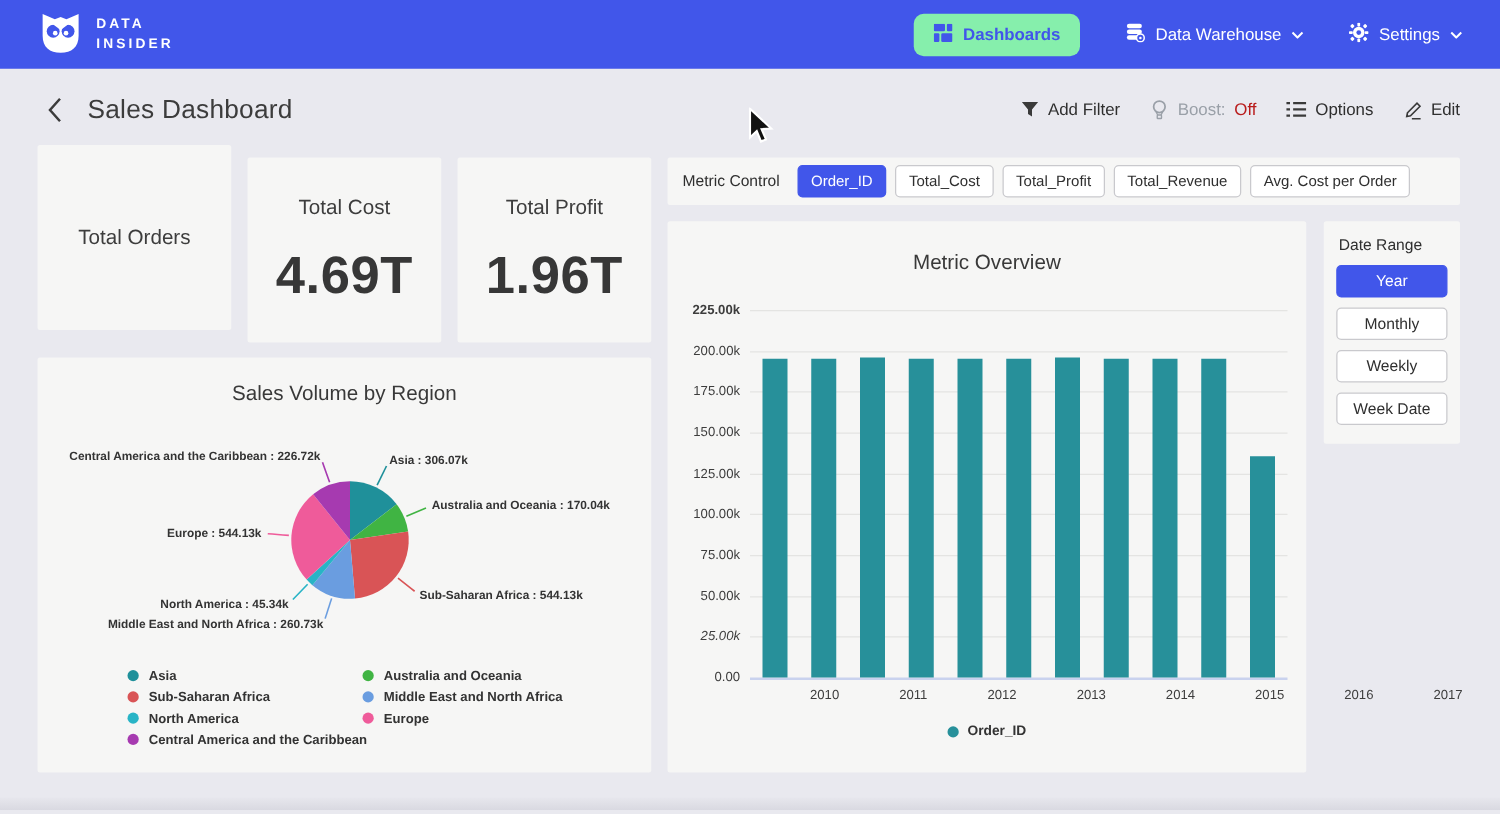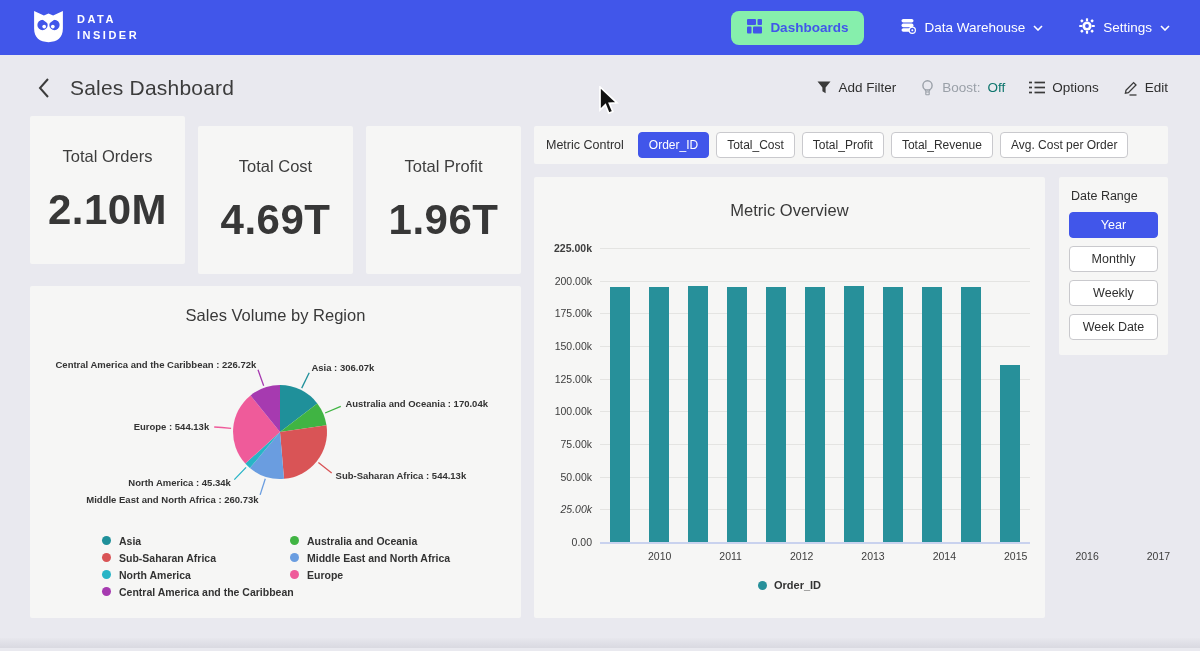--- a/index.html
+++ b/index.html
@@ -19,21 +19,21 @@
   .chev { width:10px; height:6px; }
 
   
   .subheader { position:absolute; left:0; top:55px; width:1200px; height:65px;
                display:flex; align-items:center; padding:0 32px; }
   .back-btn { width:24px; height:24px; margin-right:14px; display:flex; align-items:center; justify-content:center; cursor:pointer; }
   .page-title { font-size:21px; color:#3c3c3c; font-weight:500; letter-spacing:0.2px; }
   .head-actions { margin-left:auto; display:flex; align-items:center; gap:24px; }
   .action { display:flex; align-items:center; gap:7px; font-size:13.5px; color:#2f2f2f; font-weight:500; cursor:pointer; }
   .action.dim { color:#9aa0a8; cursor:default; }
-  .boost-off { color:#0f766e; }
+  .boost-off { color:#b91c1c; }
 
   
   .panel { position:absolute; background:#f6f6f5; border-radius:2px; }
 
   .kpi-card { display:flex; flex-direction:column; align-items:center; justify-content:center; gap:20px; }
   .kpi-label { font-size:16.5px; color:#3d3d3d; font-weight:500; }
   .kpi-value { font-size:42px; color:#373737; font-weight:bold; letter-spacing:0.5px; }
 
   
   .metric-bar { display:flex; align-items:center; gap:8px; padding:0 12px; }
@@ -195,21 +195,20 @@
           <path d="M3 10.2 L10.6 2.6 L13 5 L5.4 12.6 L2.4 13.2 Z" fill="none" stroke="#3a3a3a" stroke-width="1.3"></path>
           <line x1="6.5" y1="15" x2="13.5" y2="15" stroke="#3a3a3a" stroke-width="1.3"></line>
         </svg>
         <span>Edit</span>
       </span>
     </div>
   </div>
 
   <div class="panel kpi-card" style="left:30px; top:116px; width:155px; height:148px;">
     <div class="kpi-label">Total Orders</div>
-    <div class="kpi-value">2.10M</div>
   </div>
   <div class="panel kpi-card" style="left:198px; top:126px; width:155px; height:148px;">
     <div class="kpi-label">Total Cost</div>
     <div class="kpi-value">4.69T</div>
   </div>
   <div class="panel kpi-card" style="left:366px; top:126px; width:155px; height:148px;">
     <div class="kpi-label">Total Profit</div>
     <div class="kpi-value">1.96T</div>
   </div>
 

